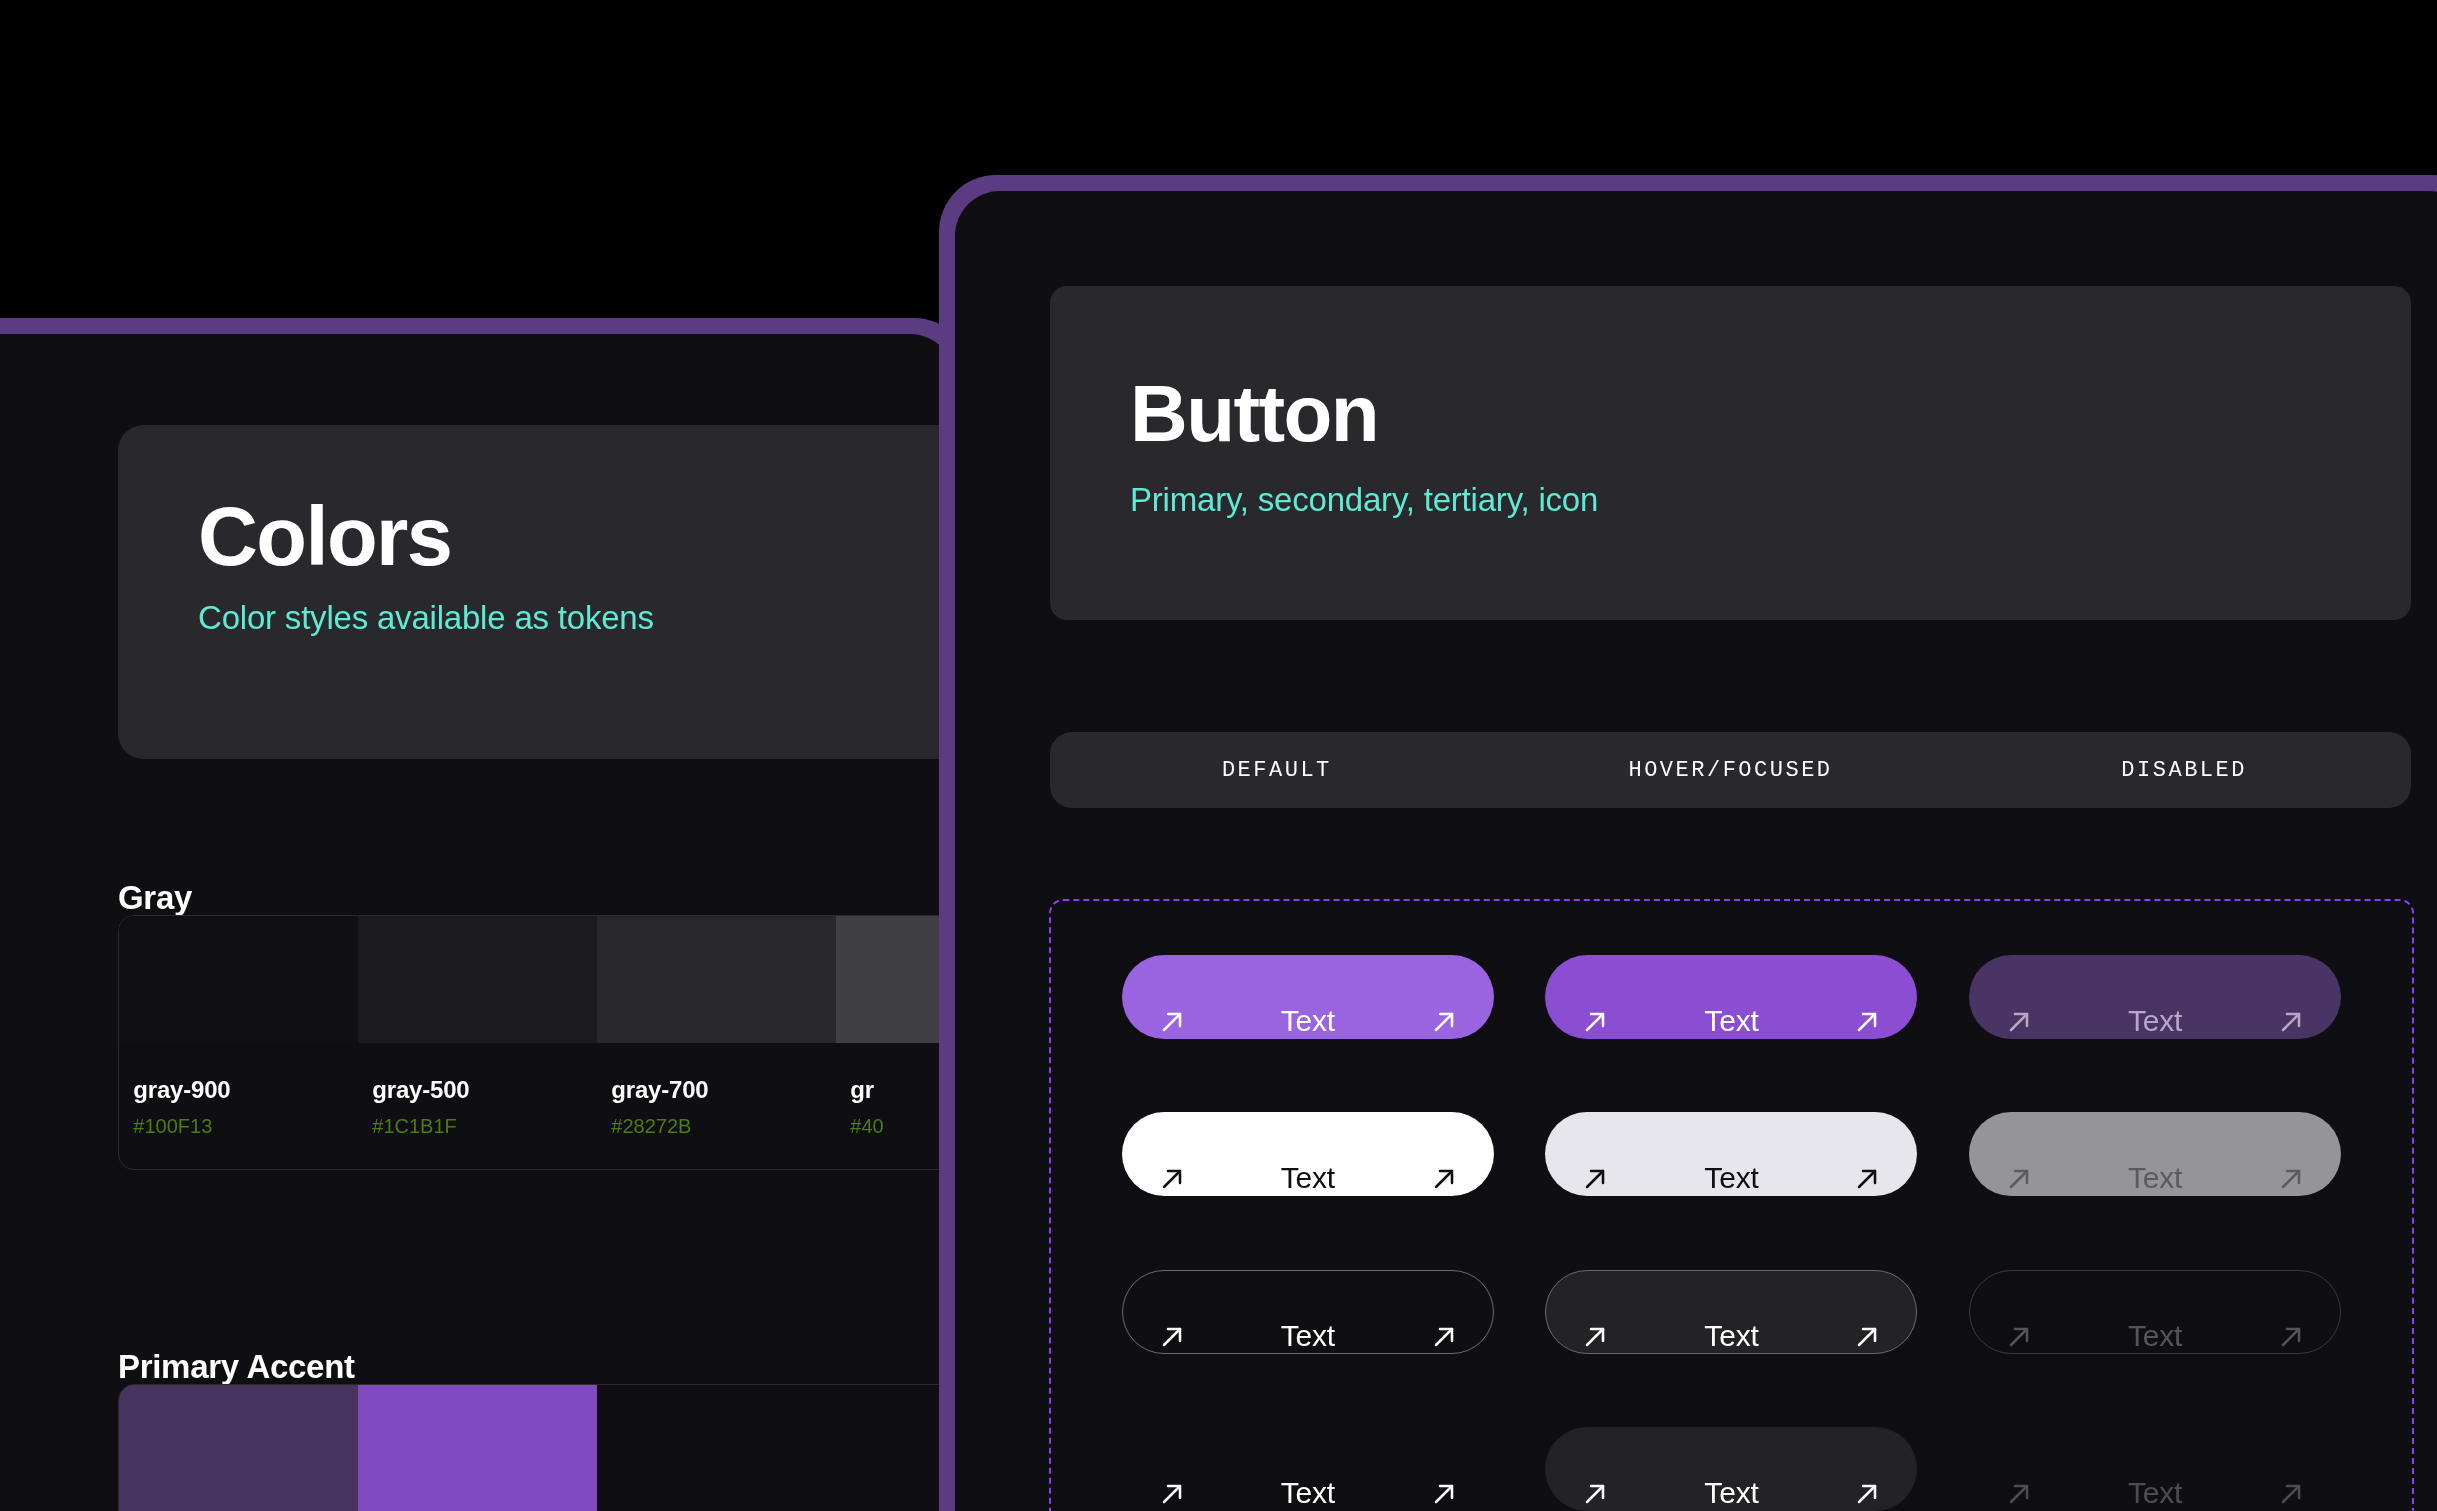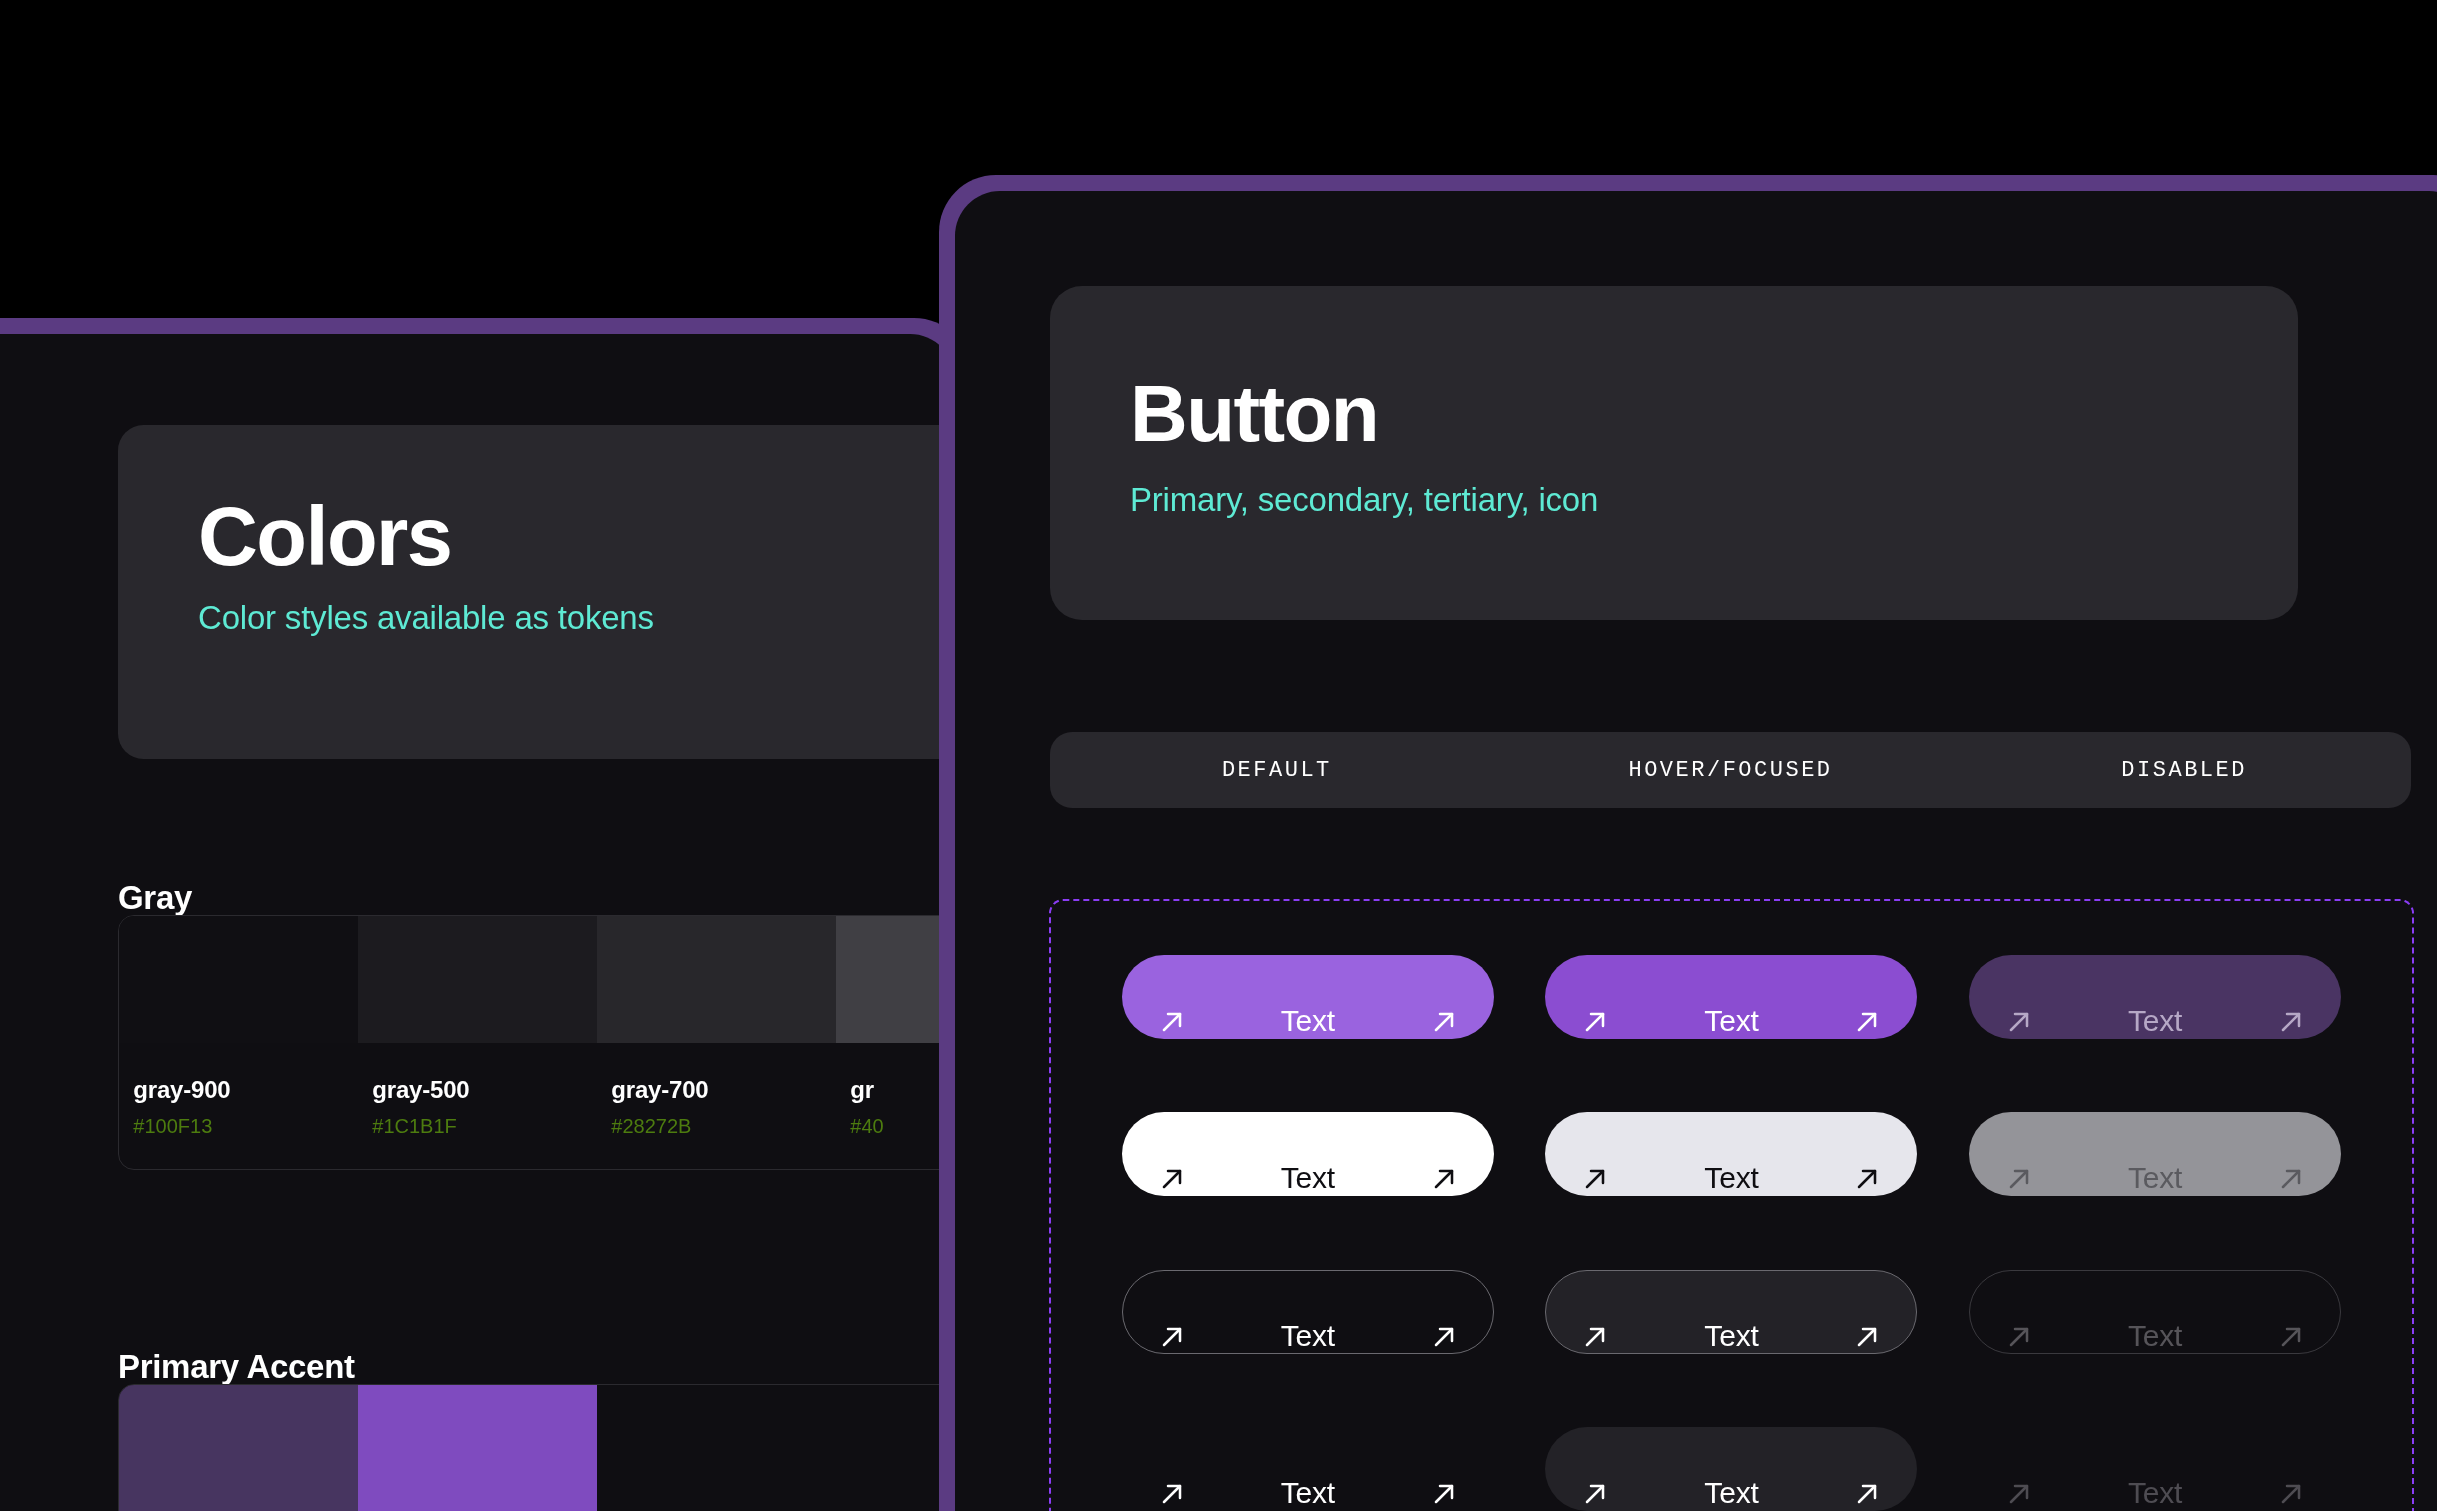--- a/index.html
+++ b/index.html
@@ -117,23 +117,23 @@
   
   #button-frame{
     left:939px; top:175px;
     width:1551px; height:1432px;
     z-index:2;
   }
 
   .btn-hero{
     position:absolute;
     left:95px; top:95px;
-    width:1248px; height:334px;
+    width:1361px; height:334px;
     background:#29282d;
-    border-radius:32px;
+    border-radius:17px;
     box-sizing:border-box;
     padding:88px 0 0 80px;
   }
   .btn-hero .hero-title{ font-size:80px; }
   .btn-hero .hero-sub{ font-size:33px; margin-top:27px; }
 
   .state-bar{
     position:absolute;
     left:95px; top:541px;
     width:1361px; height:76px;

